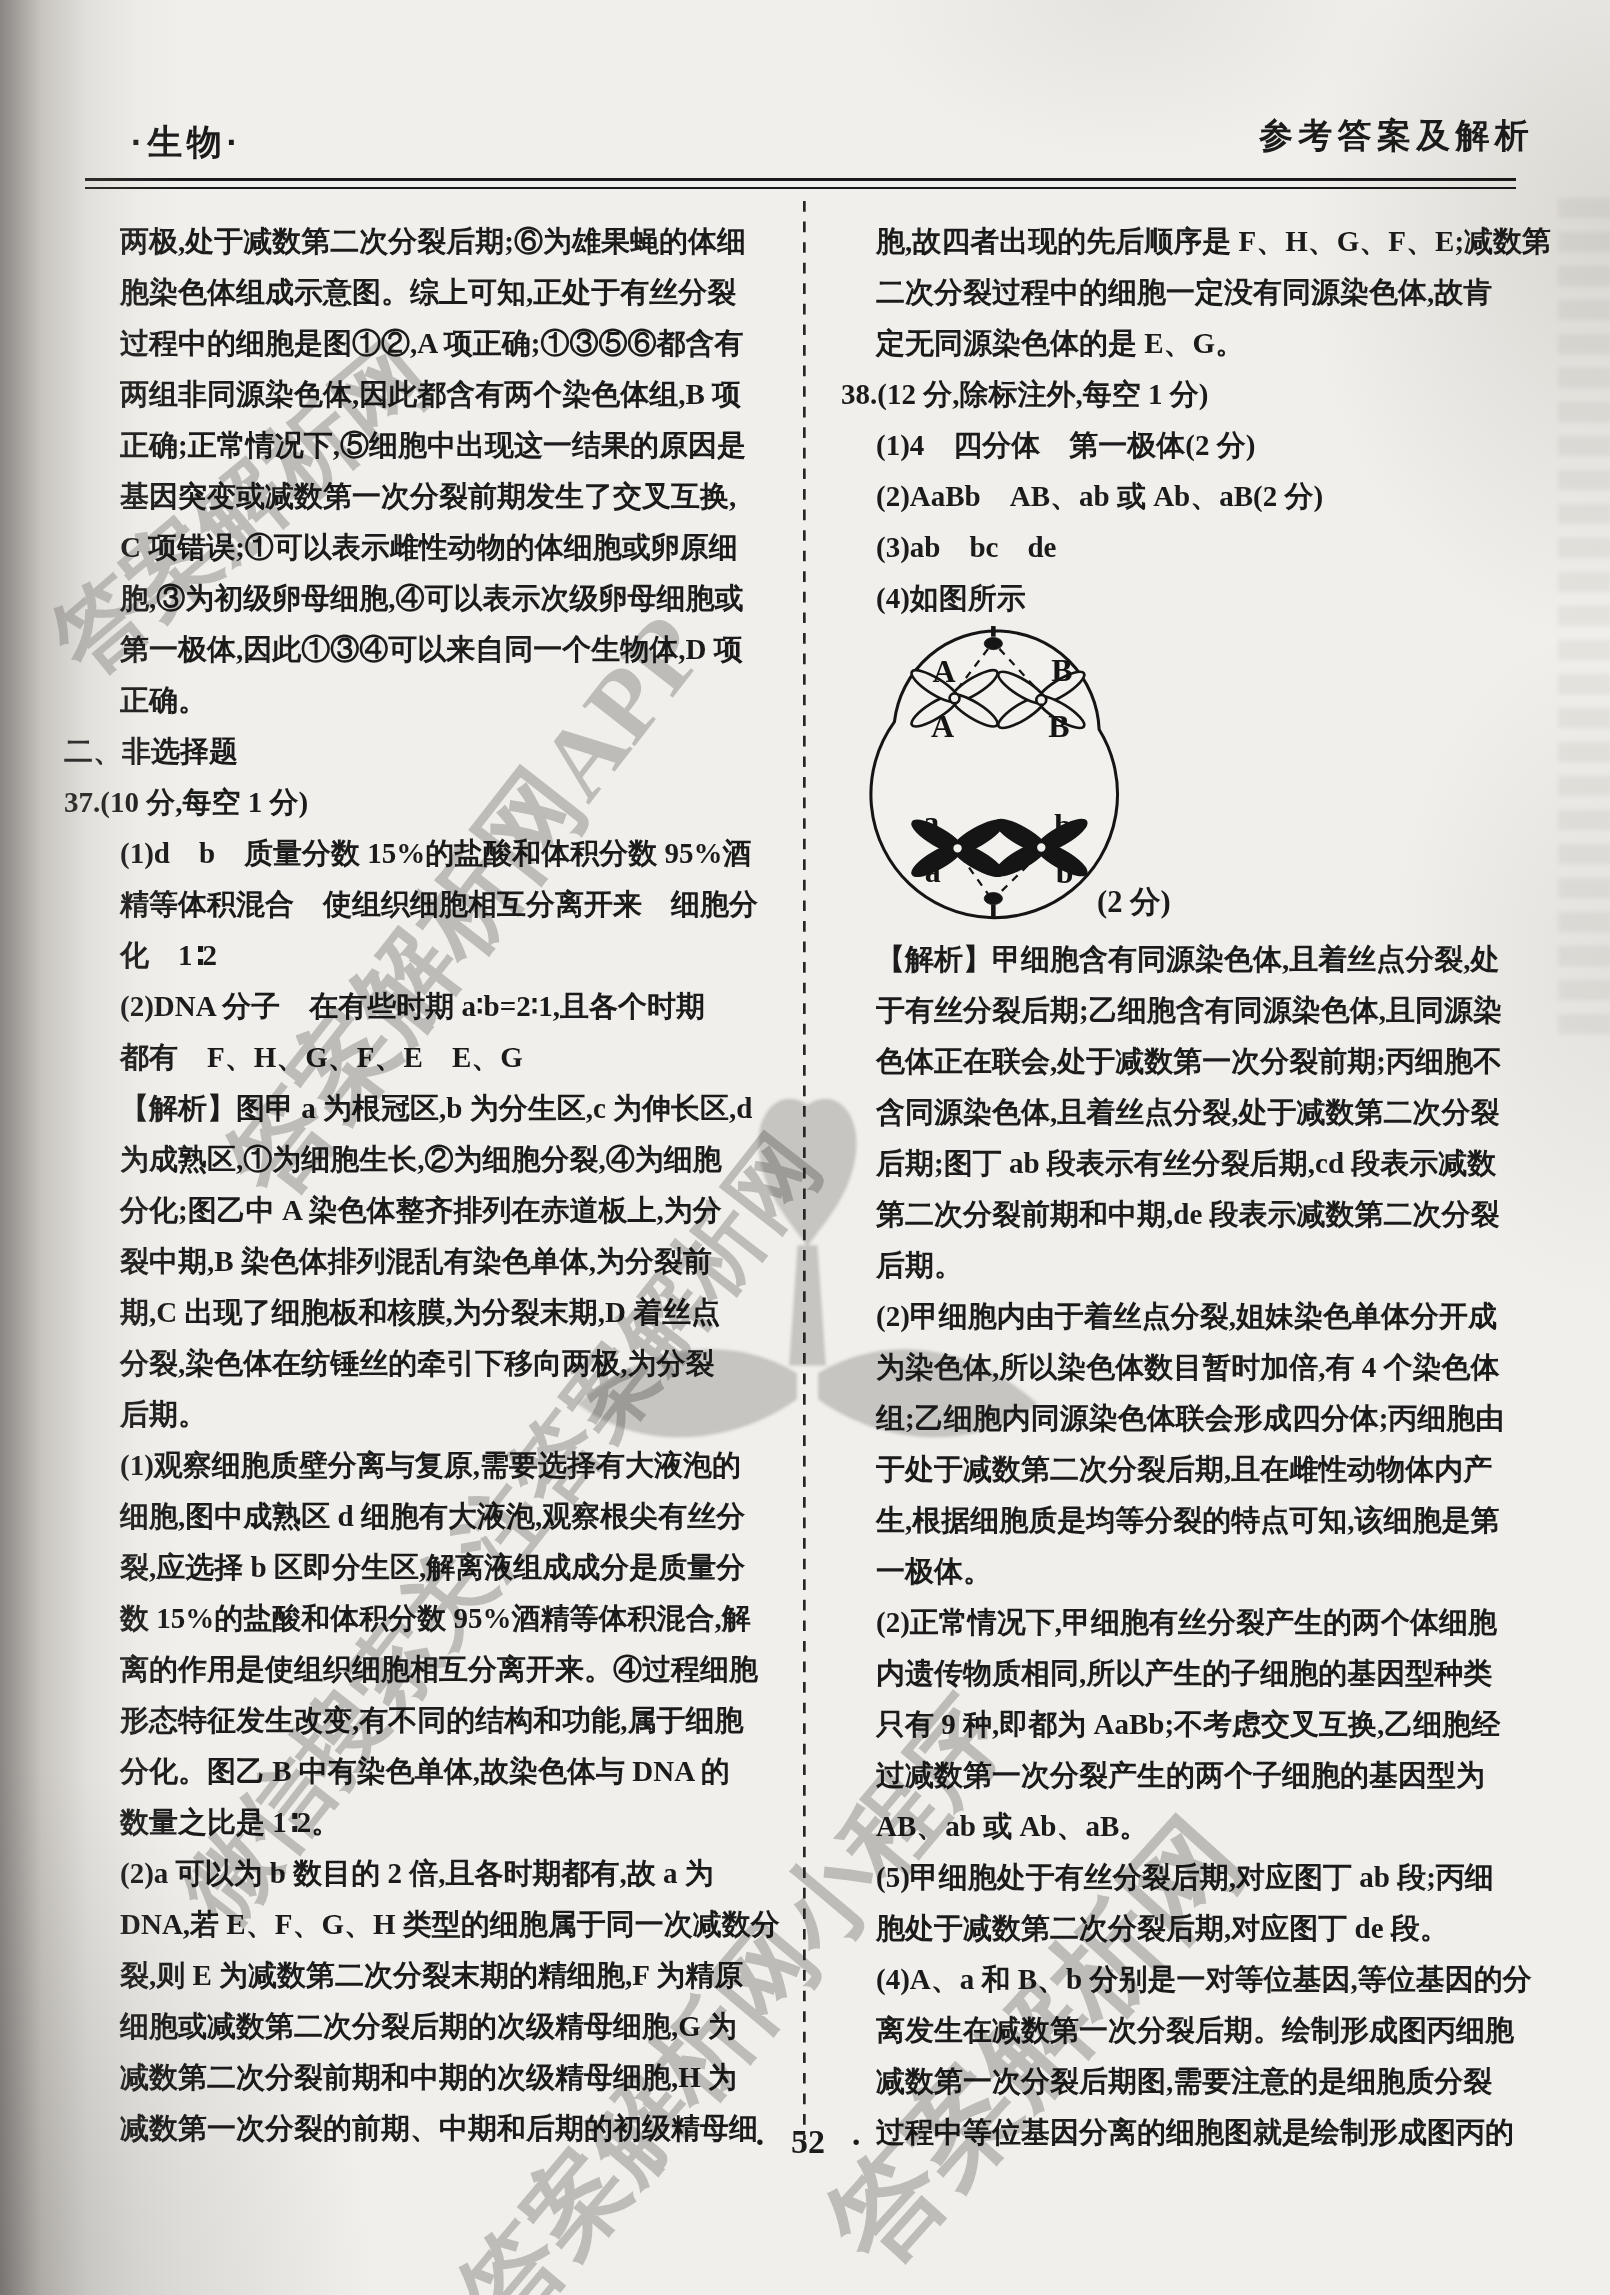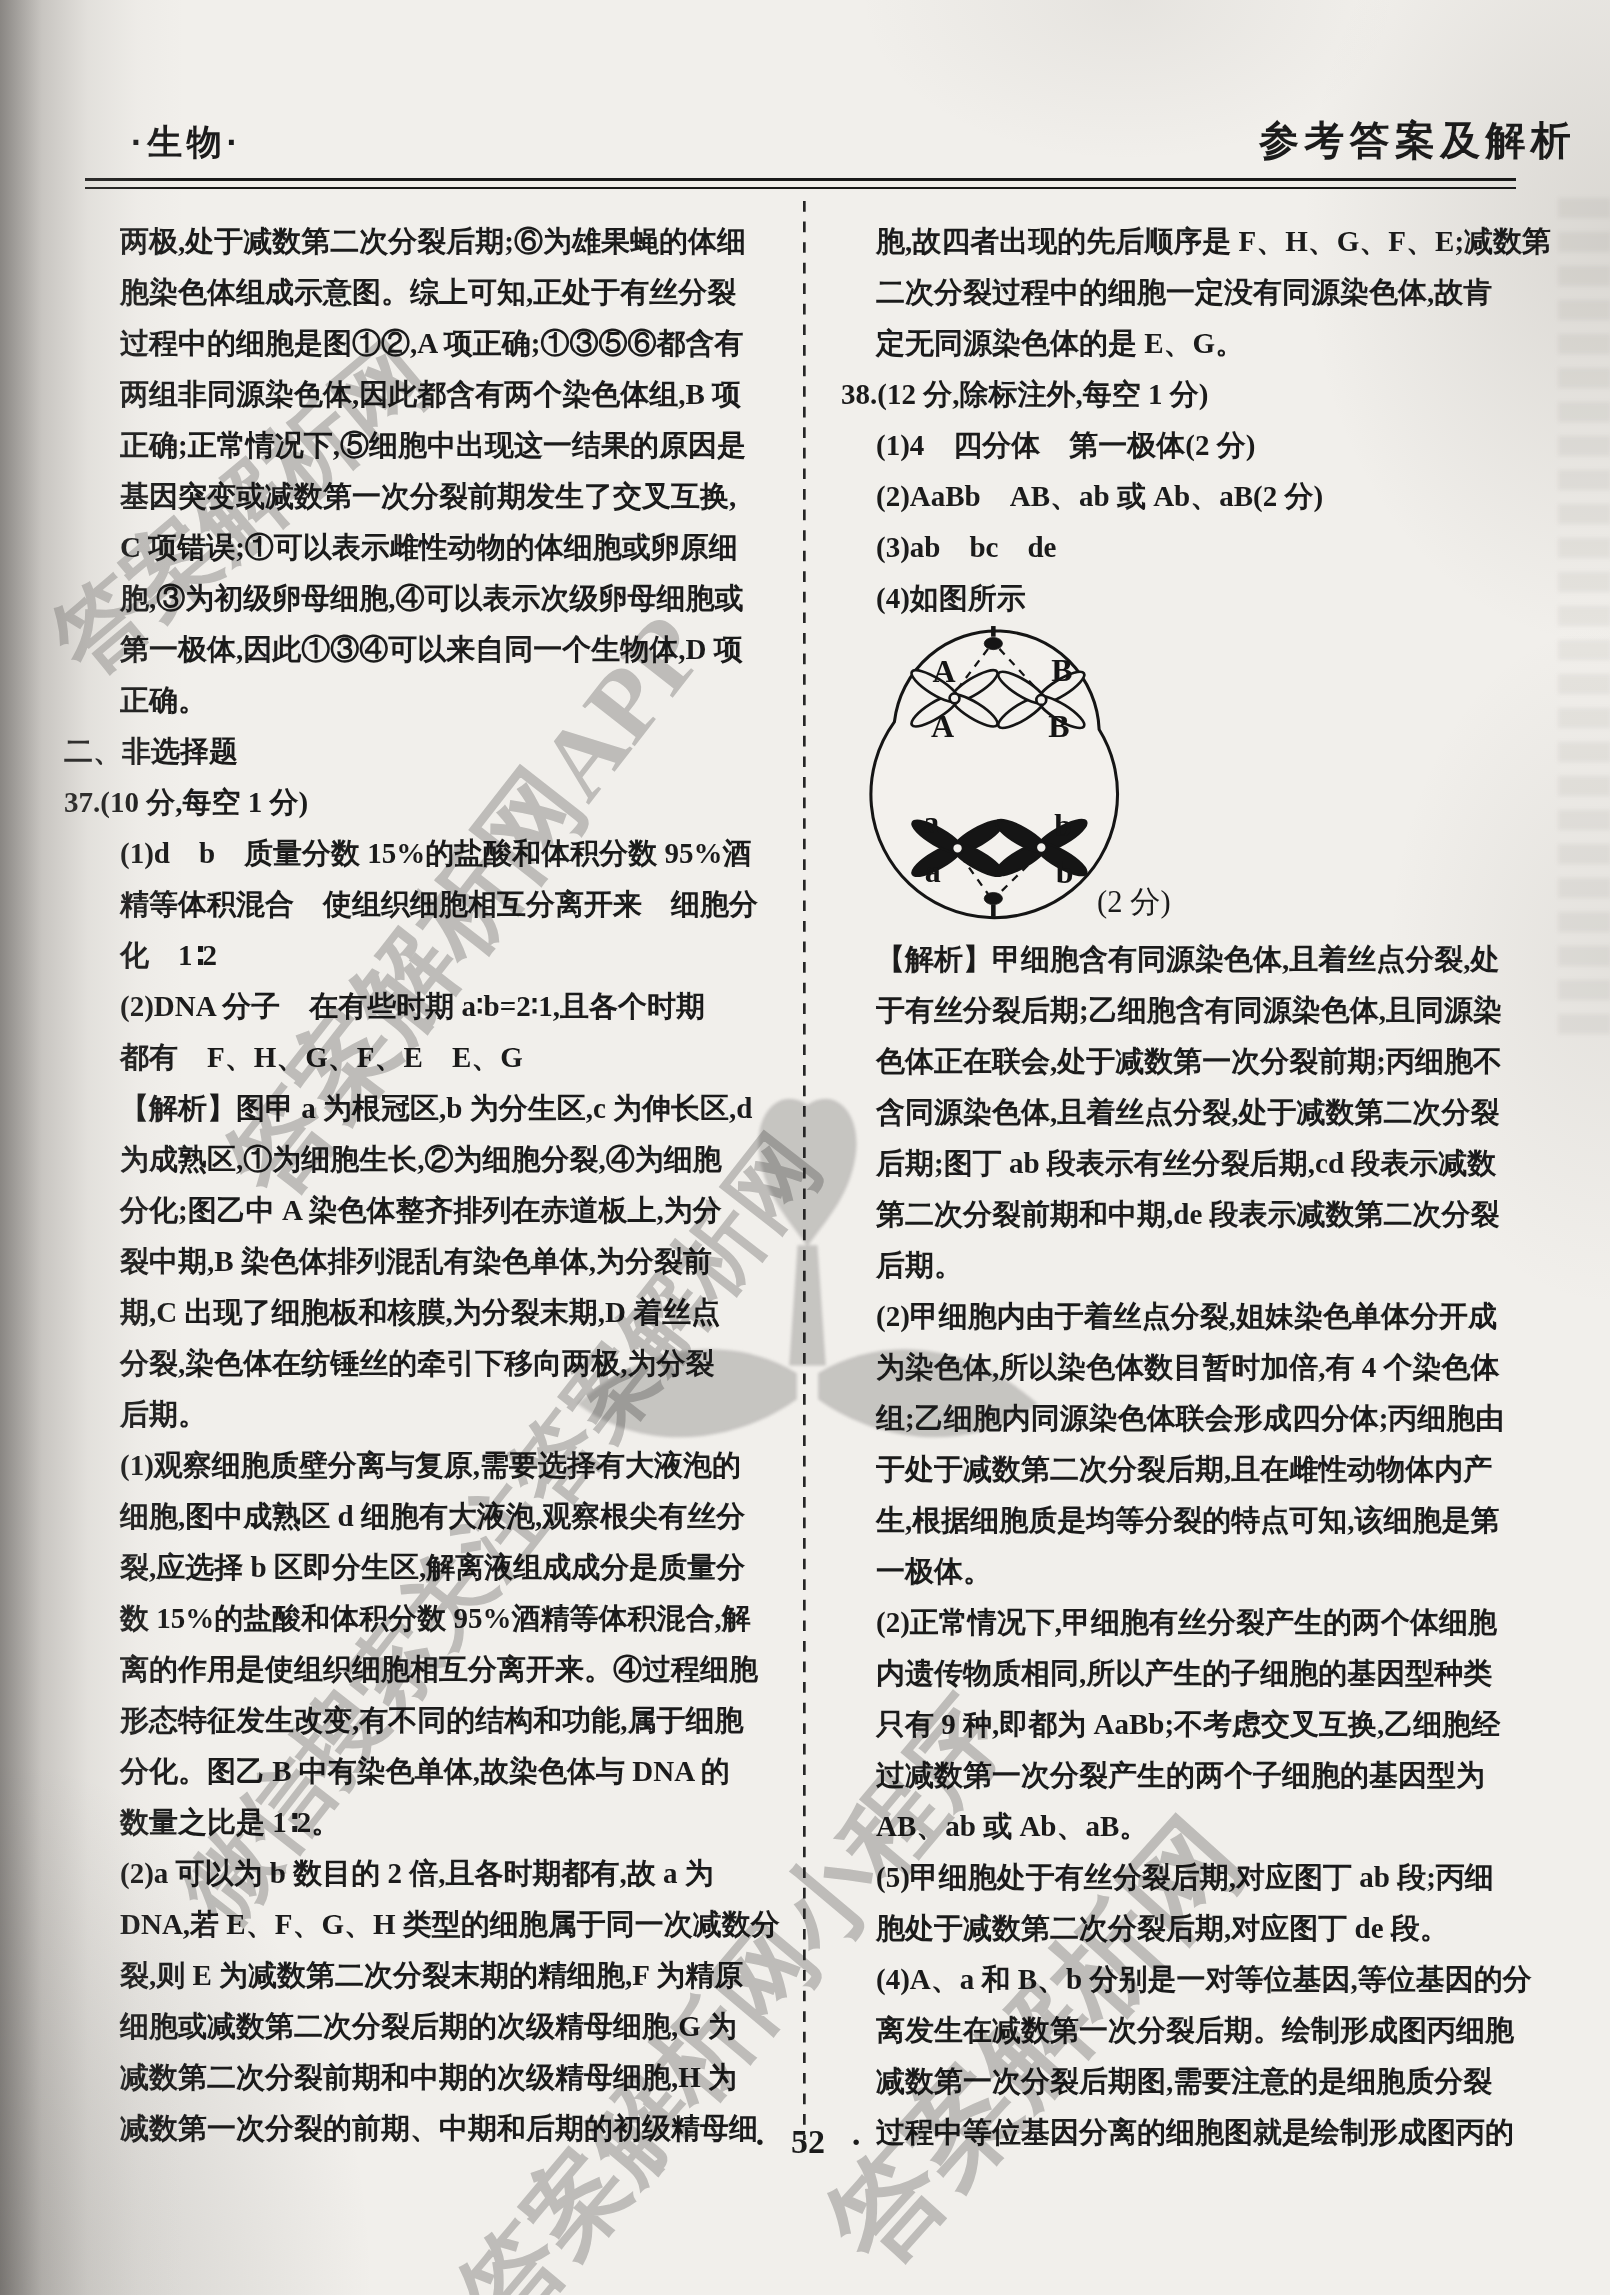--- a/index.html
+++ b/index.html
@@ -12,38 +12,38 @@
       radial-gradient(ellipse 533px 762px at 0% 100%, rgba(60,58,55,.22), transparent 70%),
       radial-gradient(ellipse 427px 579px at 100% 10%, rgba(125,120,112,.20), transparent 72%),
       radial-gradient(ellipse 320px 488px at 100% 42%, rgba(130,125,118,.12), transparent 70%),
       radial-gradient(ellipse 381px 229px at 70% 0%, rgba(130,125,118,.10), transparent 70%);}
   #left-shadow{position:absolute;left:0;top:0;bottom:0;width:183px;z-index:4;pointer-events:none;
     background:linear-gradient(to right, rgba(52,48,45,.55), rgba(105,100,95,.30) 42px,
                rgba(150,146,140,.16) 88px, rgba(180,176,170,.06) 137px, transparent);}
   
   #header-subject{position:absolute;left:131px;top:119px;font-size:35px;font-weight:700;
     letter-spacing:4.6px;font-family:"Liberation Sans","DejaVu Sans",sans-serif;white-space:nowrap;}
-  #header-title{position:absolute;left:1259px;top:113px;font-size:40px;font-weight:700;
+  #header-title{position:absolute;left:1259px;top:113px;font-size:34px;font-weight:700;
     letter-spacing:5.3px;white-space:nowrap;}
   #header-rule{position:absolute;left:85px;top:178px;width:1431px;height:10.7px;box-sizing:border-box;
     border-top:3.8px solid #1a1a1a;border-bottom:2.3px solid #1a1a1a;}
   
   .col{position:absolute;z-index:2;}
   #col-left{left:120px;top:216px;width:670px;}
   #col-right-a{left:876px;top:216px;width:670px;}
   #col-right-b{left:876px;top:934px;width:670px;}
   .line{height:51px;line-height:51px;font-size:29px;font-weight:600;white-space:pre;}
   .line.outdent{margin-left:-56px;}
   #col-right-a .line.outdent, #col-right-b .line.outdent{margin-left:-35px;}
   .line.bold{font-weight:700;font-family:"Liberation Sans","DejaVu Sans",sans-serif;}
   
   #column-divider{position:absolute;left:799px;top:201px;z-index:3;}
   
   #figure-block{position:absolute;left:859px;top:623px;z-index:2;}
-  #figure-score{position:absolute;left:1097px;top:882px;font-size:30.5px;font-weight:400;z-index:2;white-space:pre;text-align:center;}
+  #figure-score{position:absolute;left:1097px;top:882px;font-size:30.5px;font-weight:700;z-index:2;white-space:pre;text-align:center;}
   #figure-block text{font-size:42px;font-weight:600;font-family:"Liberation Serif","DejaVu Serif",serif;fill:#151515;}
   
   #page-number{position:absolute;left:724px;top:2123px;width:168px;text-align:center;
     font-size:34px;font-weight:700;word-spacing:17px;z-index:2;}
   
   .wm{position:absolute;color:#8d8d8d;opacity:.48;font-weight:700;white-space:nowrap;
       transform-origin:left bottom;mix-blend-mode:multiply;z-index:3;pointer-events:none;}
   #ornament{position:absolute;left:556px;top:1082px;z-index:1;opacity:.45;filter:blur(1.5px);
       mix-blend-mode:multiply;pointer-events:none;}
   

